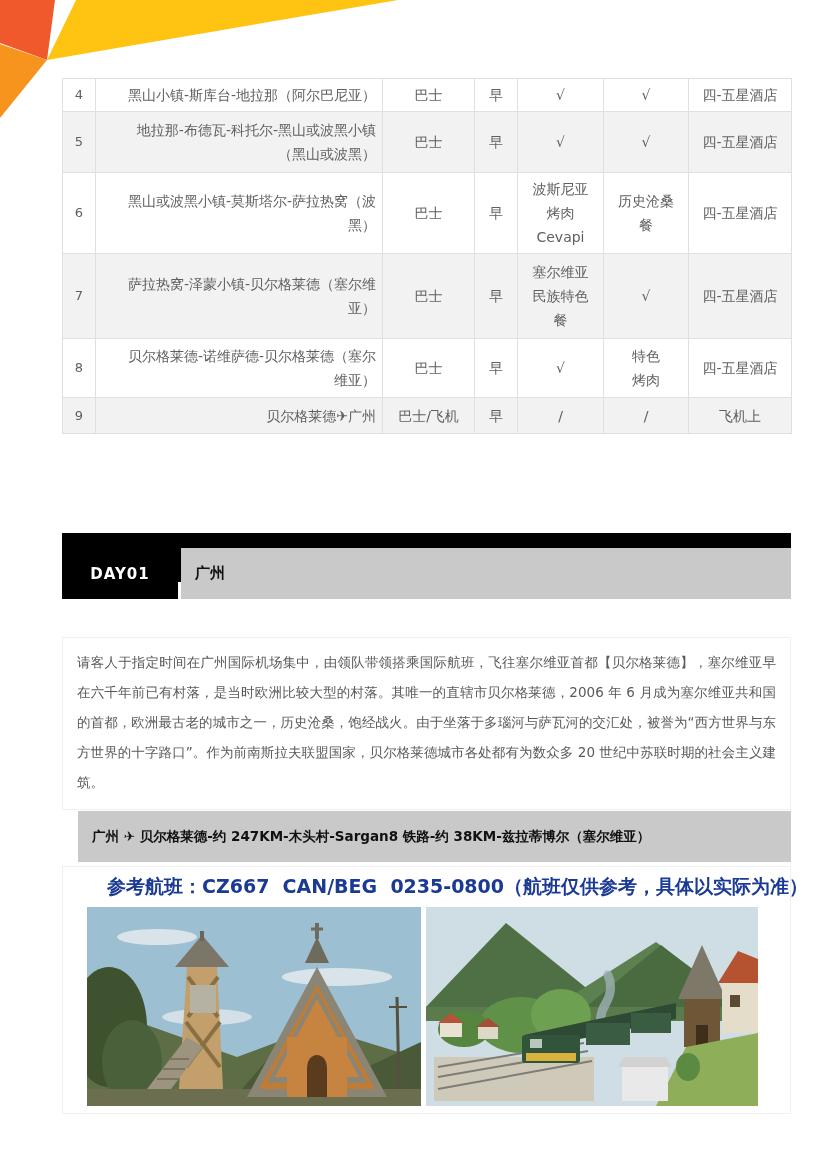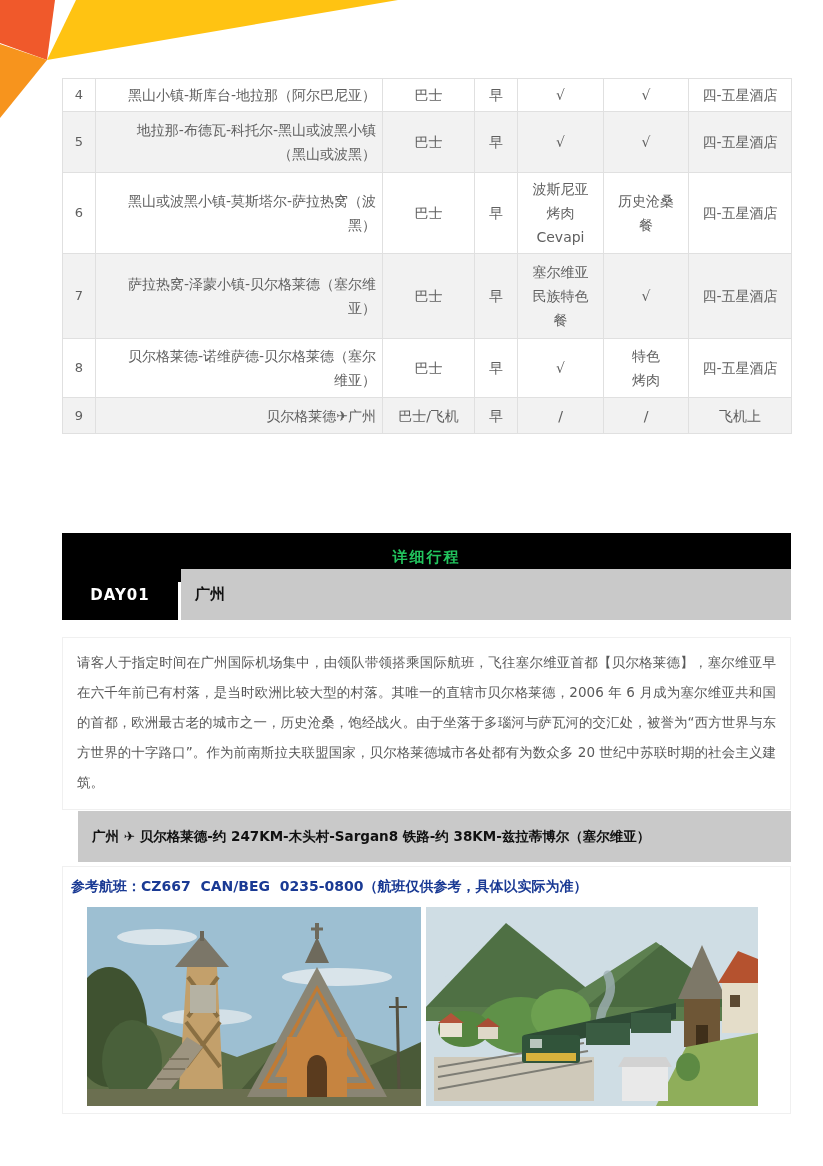--- a/index.html
+++ b/index.html
@@ -66,22 +66,23 @@
   }
 
   
   .day02-box{
     position:absolute;left:62px;top:866px;width:727px;height:246px;
     border:1px solid #f0f0f0;
   }
   .flight-line{
     height:40px;display:flex;align-items:center;
     padding-left:8px;
-    color:#1a3a94;font-weight:bold;font-size:14px;
+    color:#1a3a94;font-weight:bold;font-size:19px;
     white-space:pre;
+    margin-left:36px;
   }
   .photos{display:flex;gap:5px;padding-left:24px;}
   .photo{display:block;background:#dddddd;}
 </style>
 </head>
 <body>
 
 <div class="page">
 
   <svg class="decor" width="410" height="125" viewBox="0 0 410 125" aria-hidden="true">
@@ -165,21 +166,21 @@
           <td>/</td>
           <td>/</td>
           <td>飞机上</td>
         </tr>
       </tbody>
     </table>
   </div>
 
   <div class="detail-header">详细行程</div>
 
-  <div class="day-row" style="top:569px">
+  <div class="day-row" style="top:548px">
     <div class="day-tag">DAY01</div>
     <div class="day-title">广州</div>
   </div>
 
   <div class="para-box">请客人于指定时间在广州国际机场集中，由领队带领搭乘国际航班，飞往塞尔维亚首都【贝尔格莱德】，塞尔维亚早在六千年前已有村落，是当时欧洲比较大型的村落。其唯一的直辖市贝尔格莱德，2006 年 6 月成为塞尔维亚共和国的首都，欧洲最古老的城市之一，历史沧桑，饱经战火。由于坐落于多瑙河与萨瓦河的交汇处，被誉为“西方世界与东方世界的十字路口”。作为前南斯拉夫联盟国家，贝尔格莱德城市各处都有为数众多 20 世纪中苏联时期的社会主义建筑。</div>
 
   <div class="day-row" style="top:811px">
     <div class="day-title small">广州 ✈ 贝尔格莱德-约 247KM-木头村-Sargan8 铁路-约 38KM-兹拉蒂博尔（塞尔维亚）</div>
   </div>
 

